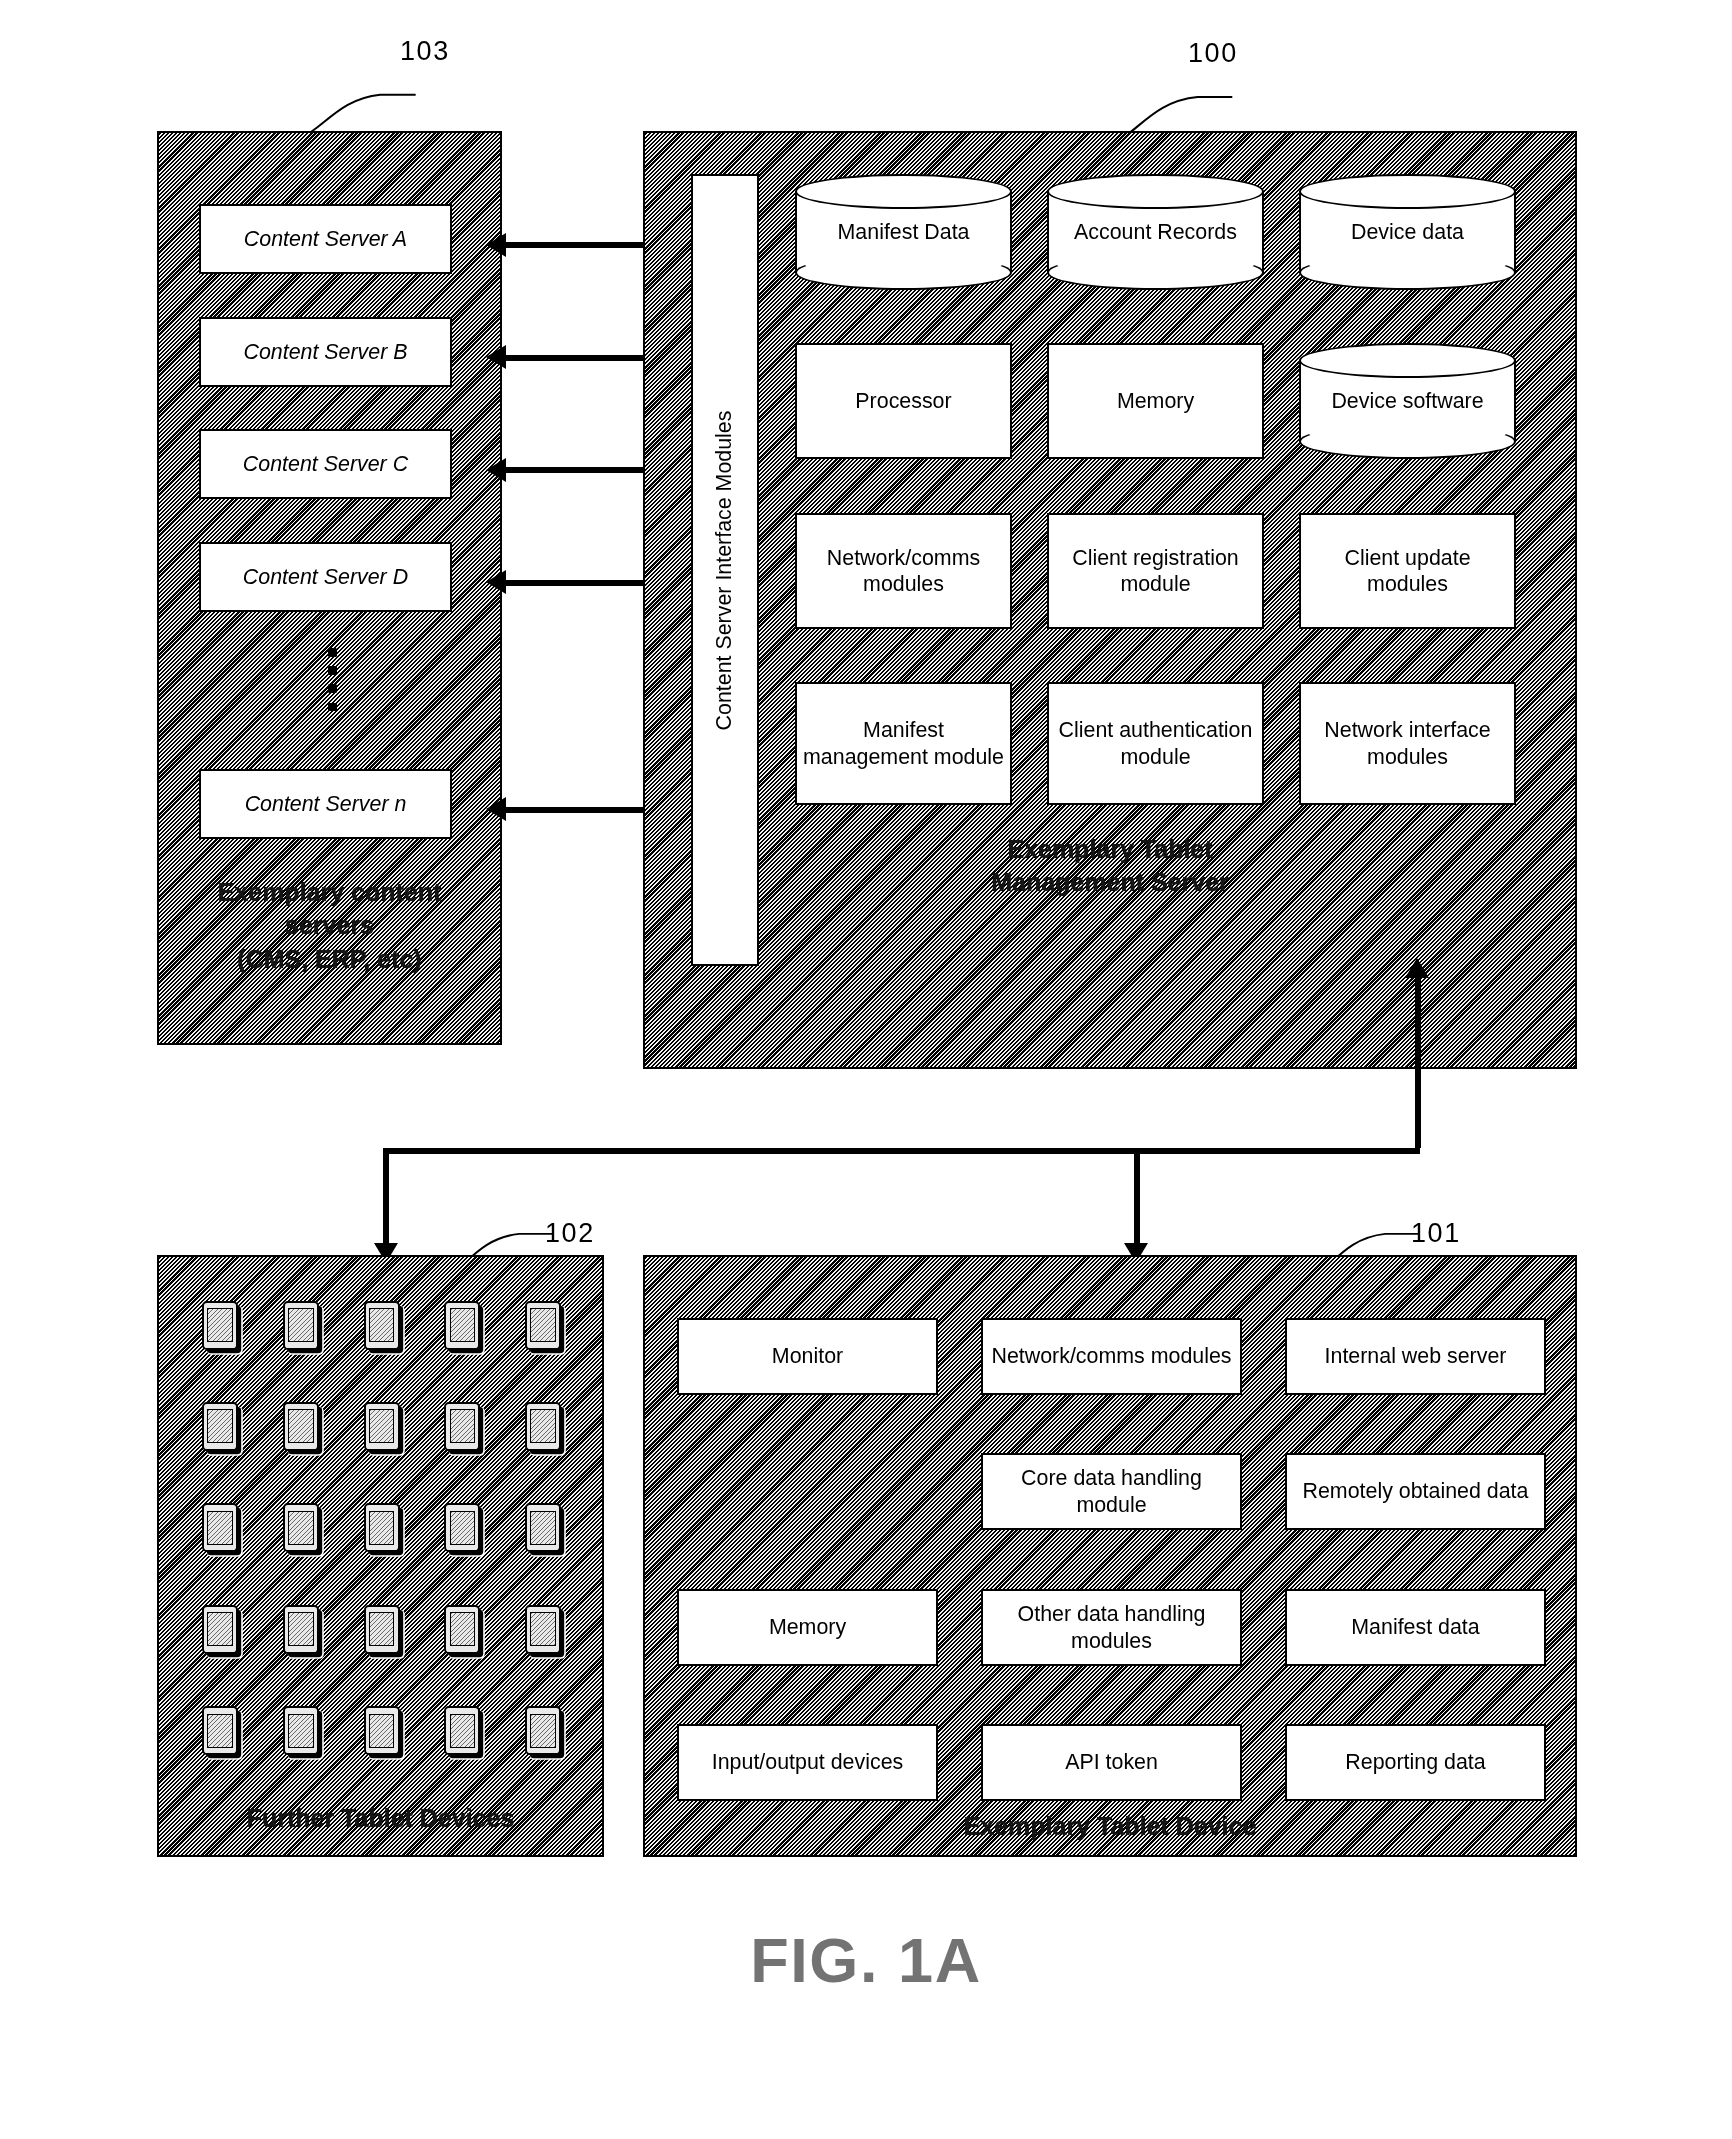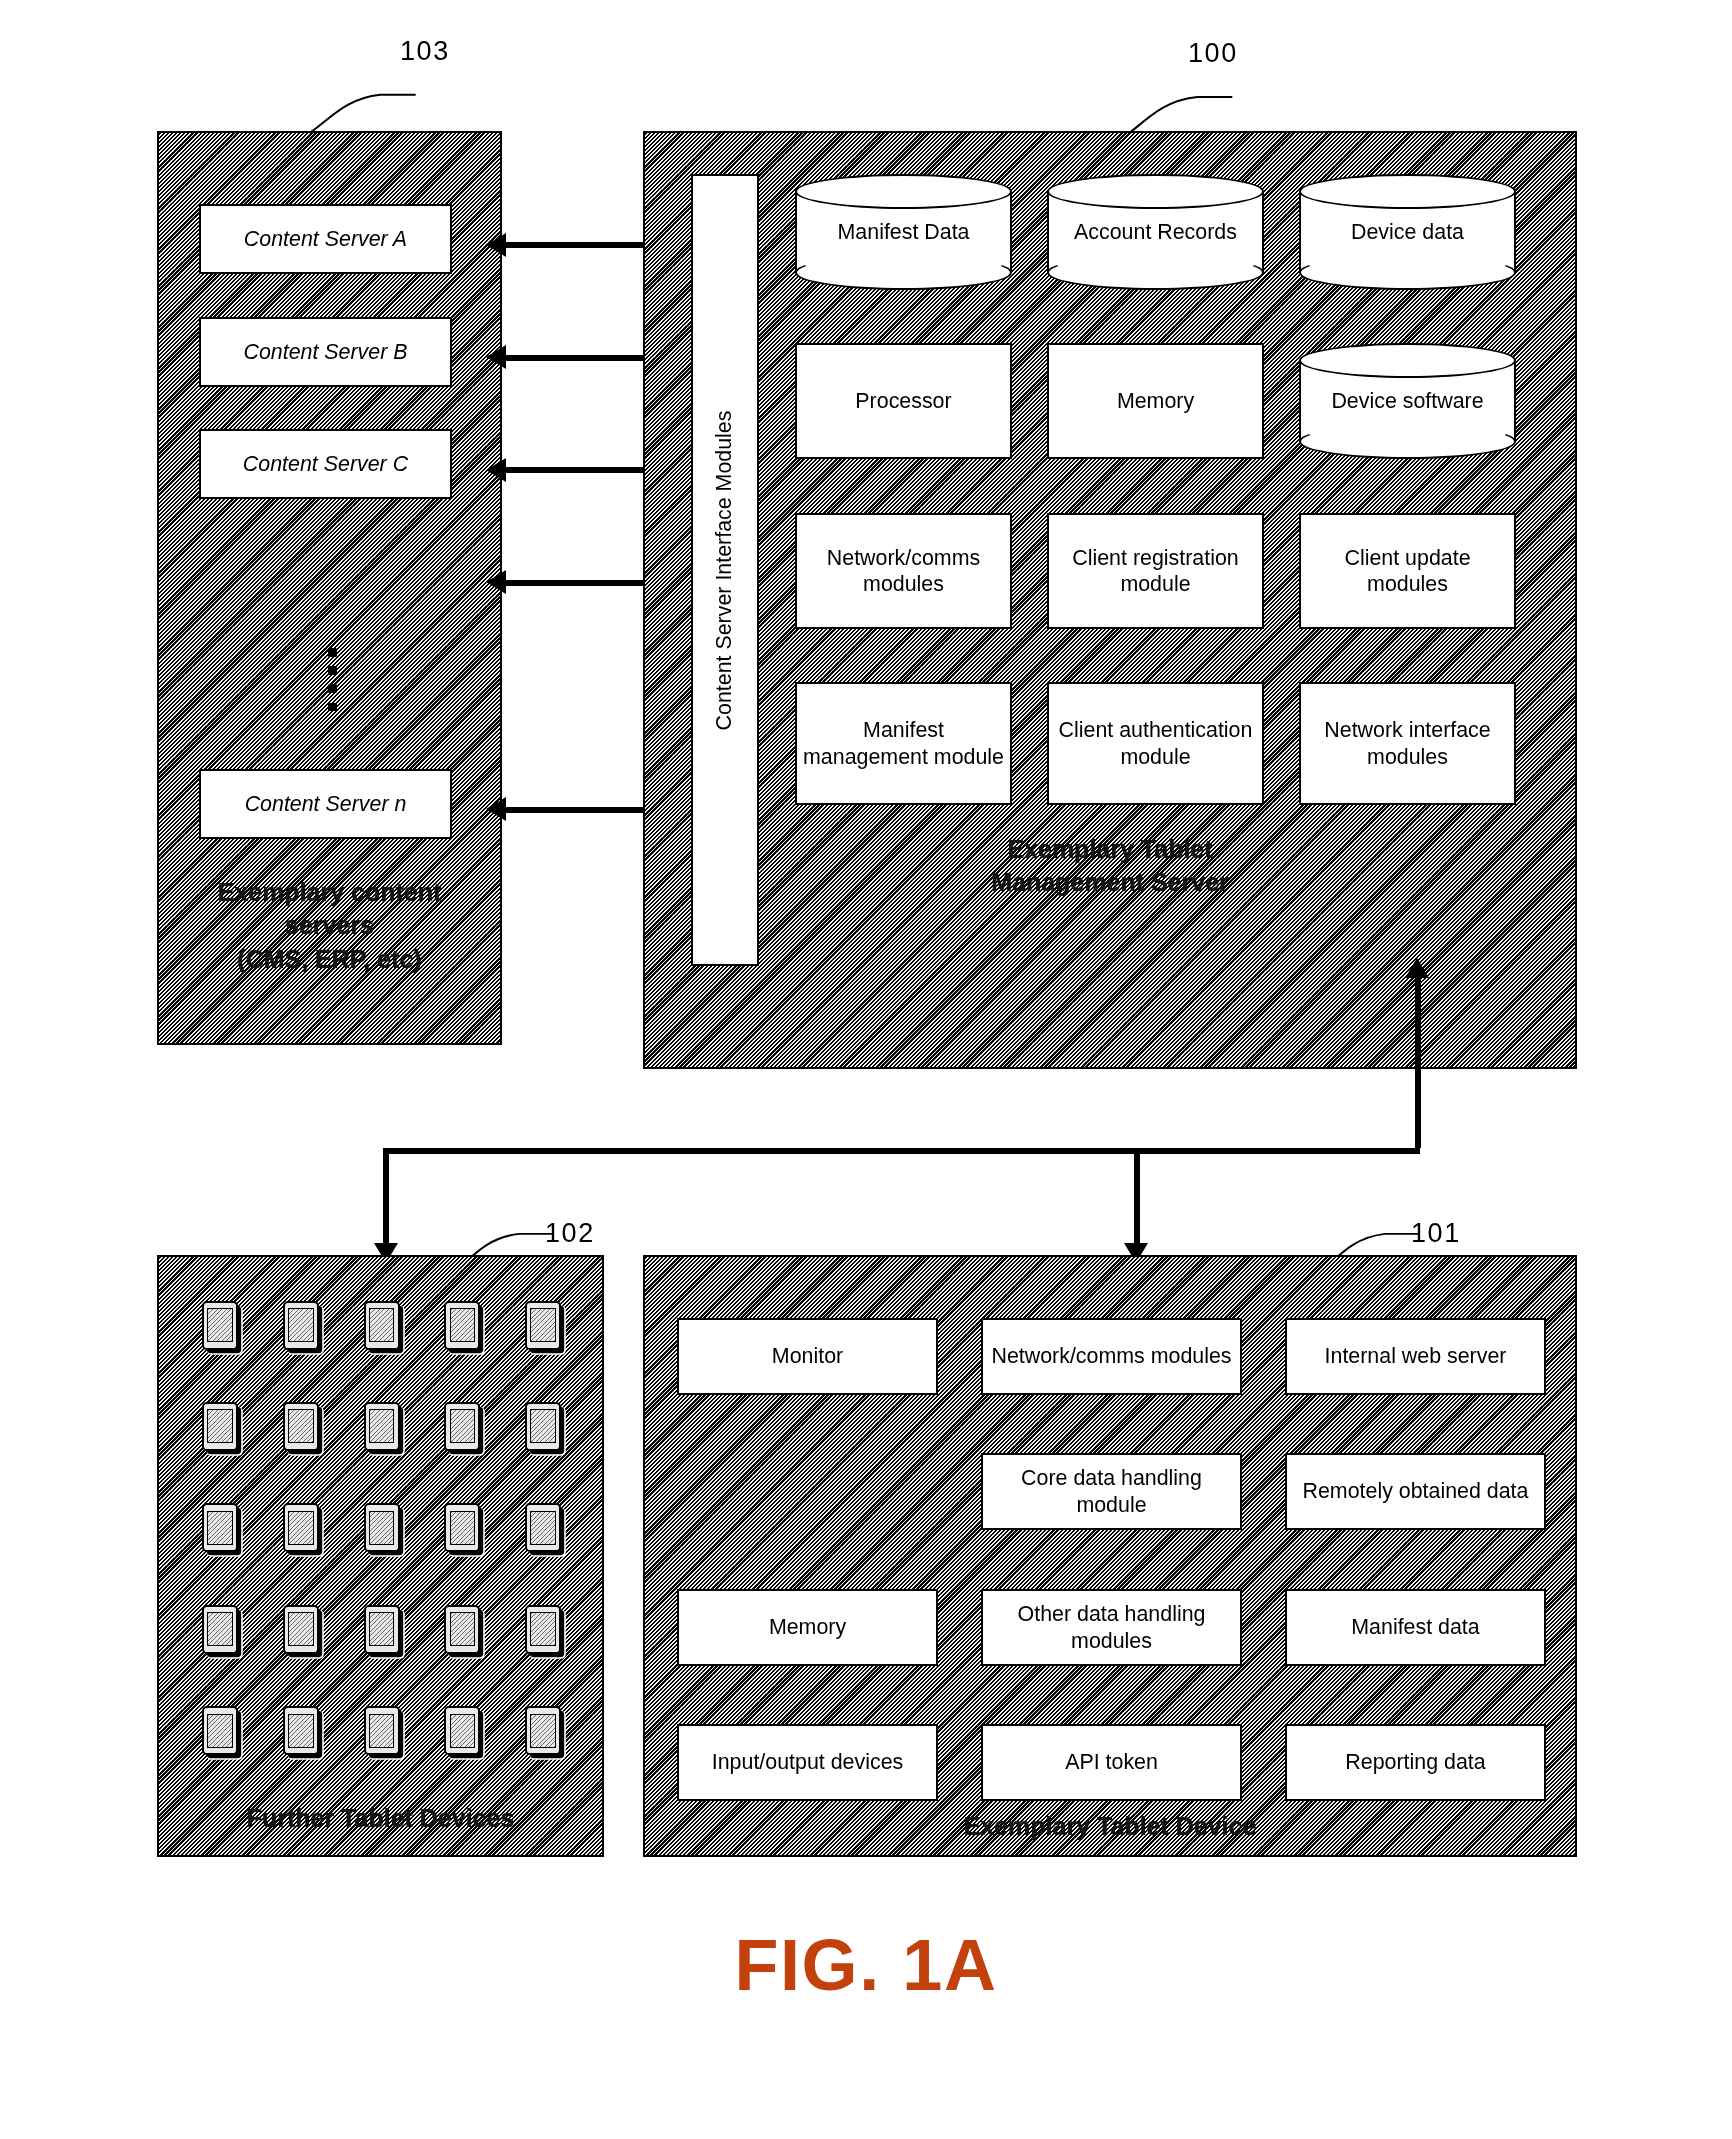--- a/index.html
+++ b/index.html
@@ -155,24 +155,24 @@
         rgba(0,0,0,.55) 0px, rgba(0,0,0,.55) 0.8px,
         rgba(255,255,255,0) 0.8px, rgba(255,255,255,0) 3.2px);
     border: 0.8px solid #000;
   }
 
   
   #fig-title {
     position: absolute;
     left: 0; right: 0;
     text-align: center;
-    font-size: 72px;
+    font-size: 63px;
     font-weight: bold;
     letter-spacing: 1.6px;
-    color: #c2410c;
+    color: #737373;
   }
 </style>
 </head>
 <body>
 
 <div id="figure-root">
 
   <svg style="position:absolute;left:293px;top:71px;width:127px;height:71px;overflow:visible" viewBox="0 0 160 90" width="127" height="71">
     <path d="M10,85 C40,70 60,35 110,30 L155,30" stroke="#000" stroke-width="2.5" fill="none"></path>
   </svg>
@@ -181,20 +181,21 @@
   <svg style="position:absolute;left:1112px;top:71px;width:127px;height:71px;overflow:visible" viewBox="0 0 160 90" width="127" height="71">
     <path d="M8,88 C36,72 56,38 108,33 L152,33" stroke="#000" stroke-width="2.5" fill="none"></path>
   </svg>
   <div class="ref" style="left:1188px;top:38px;">100</div>
 
   <div class="panel hatch" style="left:157px;top:131px;width:345px;height:914px;">
 
     <div class="box italic" style="left:40px;top:71px;width:253px;height:70px;">Content Server A</div>
     <div class="box italic" style="left:40px;top:184px;width:253px;height:70px;">Content Server B</div>
     <div class="box italic" style="left:40px;top:296px;width:253px;height:70px;">Content Server C</div>
+    <div class="box italic" style="left:40px;top:409px;width:253px;height:70px;">Content Server D</div>
 
     <div class="dots" style="left:169px;top:515px;">
       <i></i>
         <i></i>
         <i></i>
         <i></i>
     </div>
 
     <div class="box italic" style="left:40px;top:636px;width:253px;height:70px;">Content Server n</div>
 

